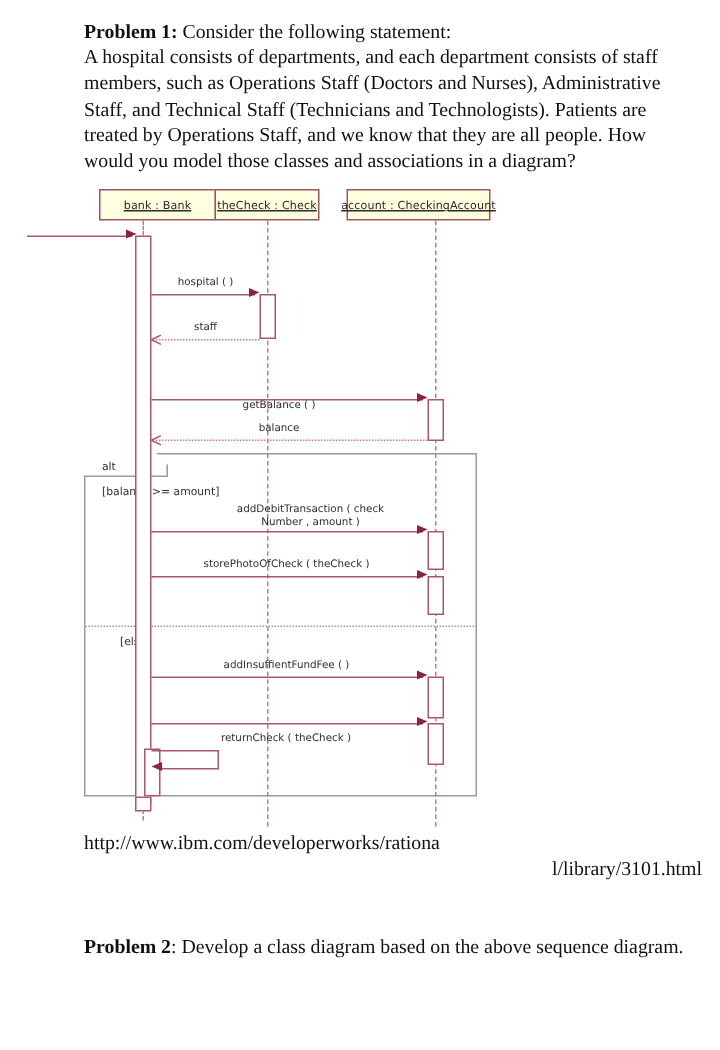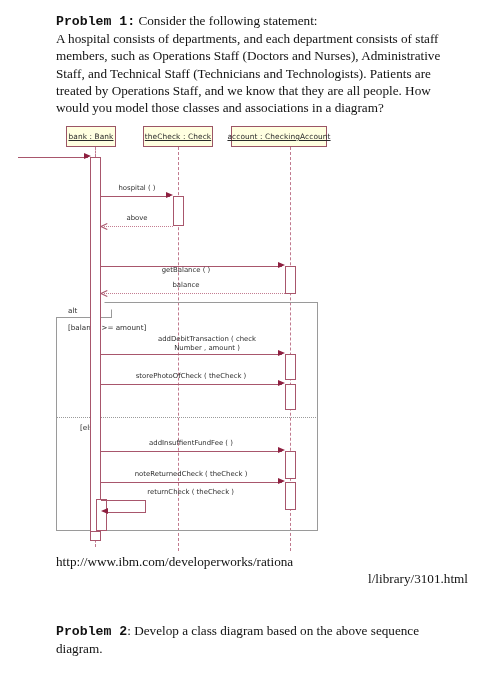--- a/index.html
+++ b/index.html
@@ -30,21 +30,20 @@
     top: 12px;
     width: 400px;
   }
   #problem2-block {
     left: 56px;
     top: 622px;
     width: 400px;
   }
   .prob-label {
     font-weight: bold;
-    font-family: Liberation Mono, monospace;
   }
   #url-block {
     position: absolute;
     left: 56px;
     top: 553px;
     width: 412px;
     font-family: "Liberation Serif", "DejaVu Serif", serif;
     font-size: 13.2px;
     line-height: 17.2px;
     color: #111111;
@@ -219,21 +218,21 @@
 
   <div id="alt-frame" style="left:0px; top:176px; width:262px; height:229px;"></div>
   <div id="alt-tab-inner" style="left:1px; top:177px; width:48px; height:14px;"></div>
   <div id="alt-tab" style="left:0px; top:176px; width:56px; height:16px;
               clip-path: polygon(0 0, 48px 0, 56px 8px, 56px 16px, 0 16px);"></div>
   <div class="alt-tab-label" style="left:12px; top:180px;">alt</div>
   <div class="guard-label" style="left:12px; top:197px;">[balance &gt;= amount]</div>
   <div id="alt-divider" style="left:0px; top:291px; width:262px;"></div>
   <div class="guard-label" style="left:24px; top:297px;">[else]</div>
 
-  <div class="lifeline-head" style="left:10px; top:0px; width:50px;">
+  <div class="lifeline-head" style="left:10px; top:0px; width:78px;">
     <span class="lifeline-head-label">bank : Bank</span>
   </div>
   <div class="lifeline-head" style="left:87px; top:0px; width:70px;">
     <span class="lifeline-head-label">theCheck : Check</span>
   </div>
   <div class="lifeline-head" style="left:175px; top:0px; width:96px;">
     <span class="lifeline-head-label">account : CheckingAccount</span>
   </div>
 
   <div class="lifeline-dash" style="left:39px; top:21px; height:10px;"></div>
@@ -255,21 +254,21 @@
   <div class="activation" style="left:229px; top:325px; width:11px; height:28px;"></div>
   <div class="activation" style="left:229px; top:356px; width:11px; height:28px;"></div>
 
   <div class="msg-line" style="left:-38px; top:31px; width:70px;"></div>
   <div class="arrow-right" style="left:28px; top:27.4px;"></div>
 
   <div class="msg-label" style="left:45px; top:58px; width:72px;">hospital ( )</div>
   <div class="msg-line" style="left:45px; top:70px; width:69px;"></div>
   <div class="arrow-right" style="left:110px; top:66.4px;"></div>
 
-  <div class="msg-label" style="left:45px; top:88px; width:72px;">above</div>
+  <div class="msg-label" style="left:45px; top:88px; width:72px;">staff</div>
   <div class="msg-line dotted" style="left:48px; top:100px; width:69px;"></div>
   <div class="arrow-left-open" style="left:45px; top:96.5px;"></div>
 
   <div class="msg-label" style="left:60px; top:140px; width:140px;">getBalance ( )</div>
   <div class="msg-line" style="left:45px; top:140px; width:181px;"></div>
   <div class="arrow-right" style="left:222px; top:136.4px;"></div>
 
   <div class="msg-label" style="left:60px; top:155px; width:140px;">balance</div>
   <div class="msg-line dotted" style="left:48px; top:167px; width:181px;"></div>
   <div class="arrow-left-open" style="left:45px; top:163.5px;"></div>
@@ -279,21 +278,20 @@
   <div class="arrow-right" style="left:222px; top:224.4px;"></div>
 
   <div class="msg-label" style="left:60px; top:246px; width:150px;">storePhotoOfCheck ( theCheck )</div>
   <div class="msg-line" style="left:45px; top:258px; width:181px;"></div>
   <div class="arrow-right" style="left:222px; top:254.4px;"></div>
 
   <div class="msg-label" style="left:60px; top:313px; width:150px;">addInsuffientFundFee ( )</div>
   <div class="msg-line" style="left:45px; top:325px; width:181px;"></div>
   <div class="arrow-right" style="left:222px; top:321.4px;"></div>
 
-  <div class="msg-label" style="left:60px; top:344px; width:150px;">noteReturnedCheck ( theCheck )</div>
   <div class="msg-line" style="left:45px; top:356px; width:181px;"></div>
   <div class="arrow-right" style="left:222px; top:352.4px;"></div>
 
   <div class="msg-label" style="left:48px; top:362px; width:130px;text-align:right;">returnCheck ( theCheck )</div>
   <div class="msg-line" style="left:45px; top:374px; width:45px;"></div>
   <div class="v-seg" style="left:89px; top:374px; height:12px;"></div>
   <div class="msg-line" style="left:52px; top:386px; width:38px;"></div>
   <div class="arrow-left" style="left:45px; top:382.4px;"></div>
 
 </div>

